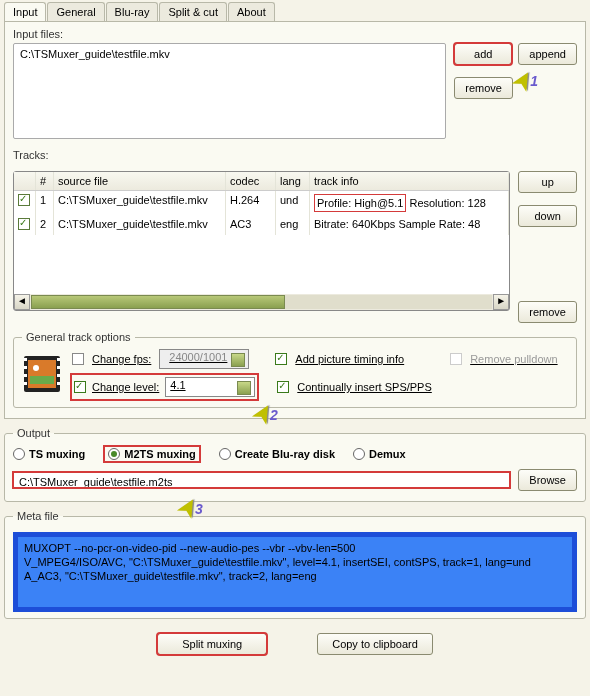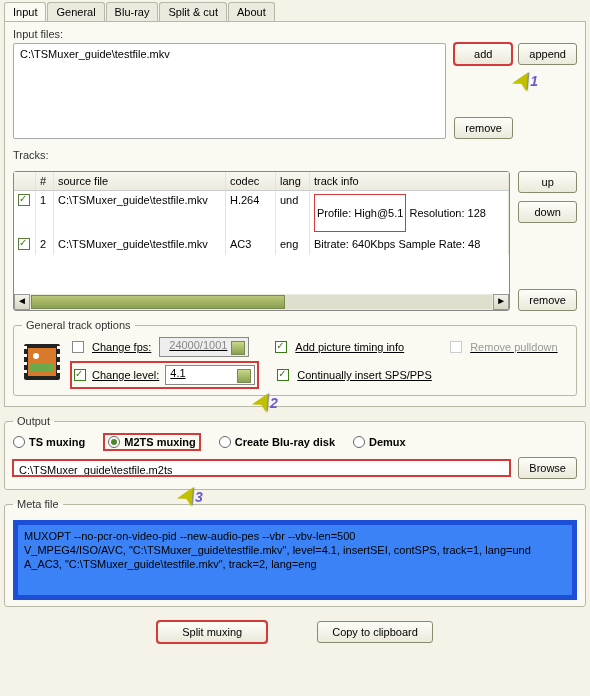--- a/index.html
+++ b/index.html
@@ -8,42 +8,42 @@
 .tabs { display: flex; padding: 2px 4px 0 4px; }
 .tab { padding: 3px 8px; background: #eceade; border: 1px solid #b8b8a8; border-bottom: none; border-radius: 3px 3px 0 0; margin-right: 1px; cursor: pointer; }
 .tab.active { background: #fafaf2; position: relative; z-index: 2; }
 
 .main-panel { margin: 0 4px; border: 1px solid #b8b8a8; background: #fafaf2; padding: 6px 8px 10px 8px; }
 
 .label { color: #333; margin-bottom: 3px; display: block; }
 
 .input-files-row { display: flex; gap: 8px; }
 .input-files-box { flex: 1; height: 96px; background: #fff; border: 1px solid #aaa; padding: 4px 6px; overflow: hidden; border-radius: 2px; }
-.btn-col { display: flex; flex-direction: column; gap: 4px; position: relative; justify-content: space-between; }
+.btn-col { display: flex; flex-direction: column; gap: 12px; position: relative; }
 .btn-row { display: flex; gap: 6px; }
 .btn { background: linear-gradient(#fdfdf8,#ebe9da); border: 1px solid #8a8a70; border-radius: 3px; padding: 4px 10px; cursor: pointer; min-width: 58px; text-align: center; }
 .btn.hl { outline: 2px solid #d43a3a; outline-offset: -1px; }
 
 .arrow { position: absolute; font-size: 26px; color: #c0c000; text-shadow: 1px 1px 1px #888; pointer-events: none; }
 .arrow-num { position: absolute; font-size: 14px; font-style: italic; color: #6a5acd; font-weight: bold; pointer-events: none; }
 
 .tracks-row { display: flex; gap: 8px; margin-top: 10px; }
 .tracks-box { flex: 1; background: #fff; border: 1px solid #888; border-radius: 3px; height: 140px; display: flex; flex-direction: column; }
 .track-head { display: flex; background: linear-gradient(#f8f8f0,#eceade); border-bottom: 1px solid #ccc; }
 .track-head div, .track-row > span { padding: 3px 4px; border-right: 1px solid #e4e4d8; overflow: hidden; white-space: nowrap; }
 .col-chk { width: 22px; }
 .col-num { width: 18px; }
 .col-src { width: 172px; }
 .col-codec { width: 50px; }
 .col-lang { width: 34px; }
 .col-info { flex: 1; }
 .track-row { display: flex; }
 .chk { display:inline-block; width:12px; height:12px; border:1px solid #5a7a3a; background:#fff; position:relative; }
 .chk::after { content:"✓"; color:#3a7a1a; font-size:10px; position:absolute; top:-2px; left:0; }
-.profile-hl { border: 1px solid #d43a3a; padding: 12px 2px; display:inline-block; }
+.profile-hl { border: 1px solid #d43a3a; padding: 2px 2px; display:inline-block; }
 .scrollbar { background: #eceade; height: 16px; display: flex; align-items: center; margin-top:auto;}
 .sb-btn { width:16px; height:16px; background:linear-gradient(#f5f3e8,#d8d6c6); border:1px solid #999; text-align:center; line-height:12px; font-size:10px;}
 .sb-track { flex:1; background:#e0decc; height:14px; position:relative; margin:0 1px;}
 .sb-thumb { position:absolute; left:0; width:55%; height:100%; background:linear-gradient(#b8c878,#8aa050); border:1px solid #7a8a50; }
 
 fieldset.gto { margin-top: 8px; border: 1px solid #b8b8a8; border-radius: 3px; padding: 6px 8px 8px 8px; background:#fafaf2;}
 fieldset legend { padding: 0 4px; color:#333; }
 .gto-body { display: flex; gap: 10px; align-items: center; }
 .film-icon { width: 40px; height: 40px; }
 .gto-grid { display: flex; flex-direction: column; gap: 6px; flex:1;text-decoration:underline;}

